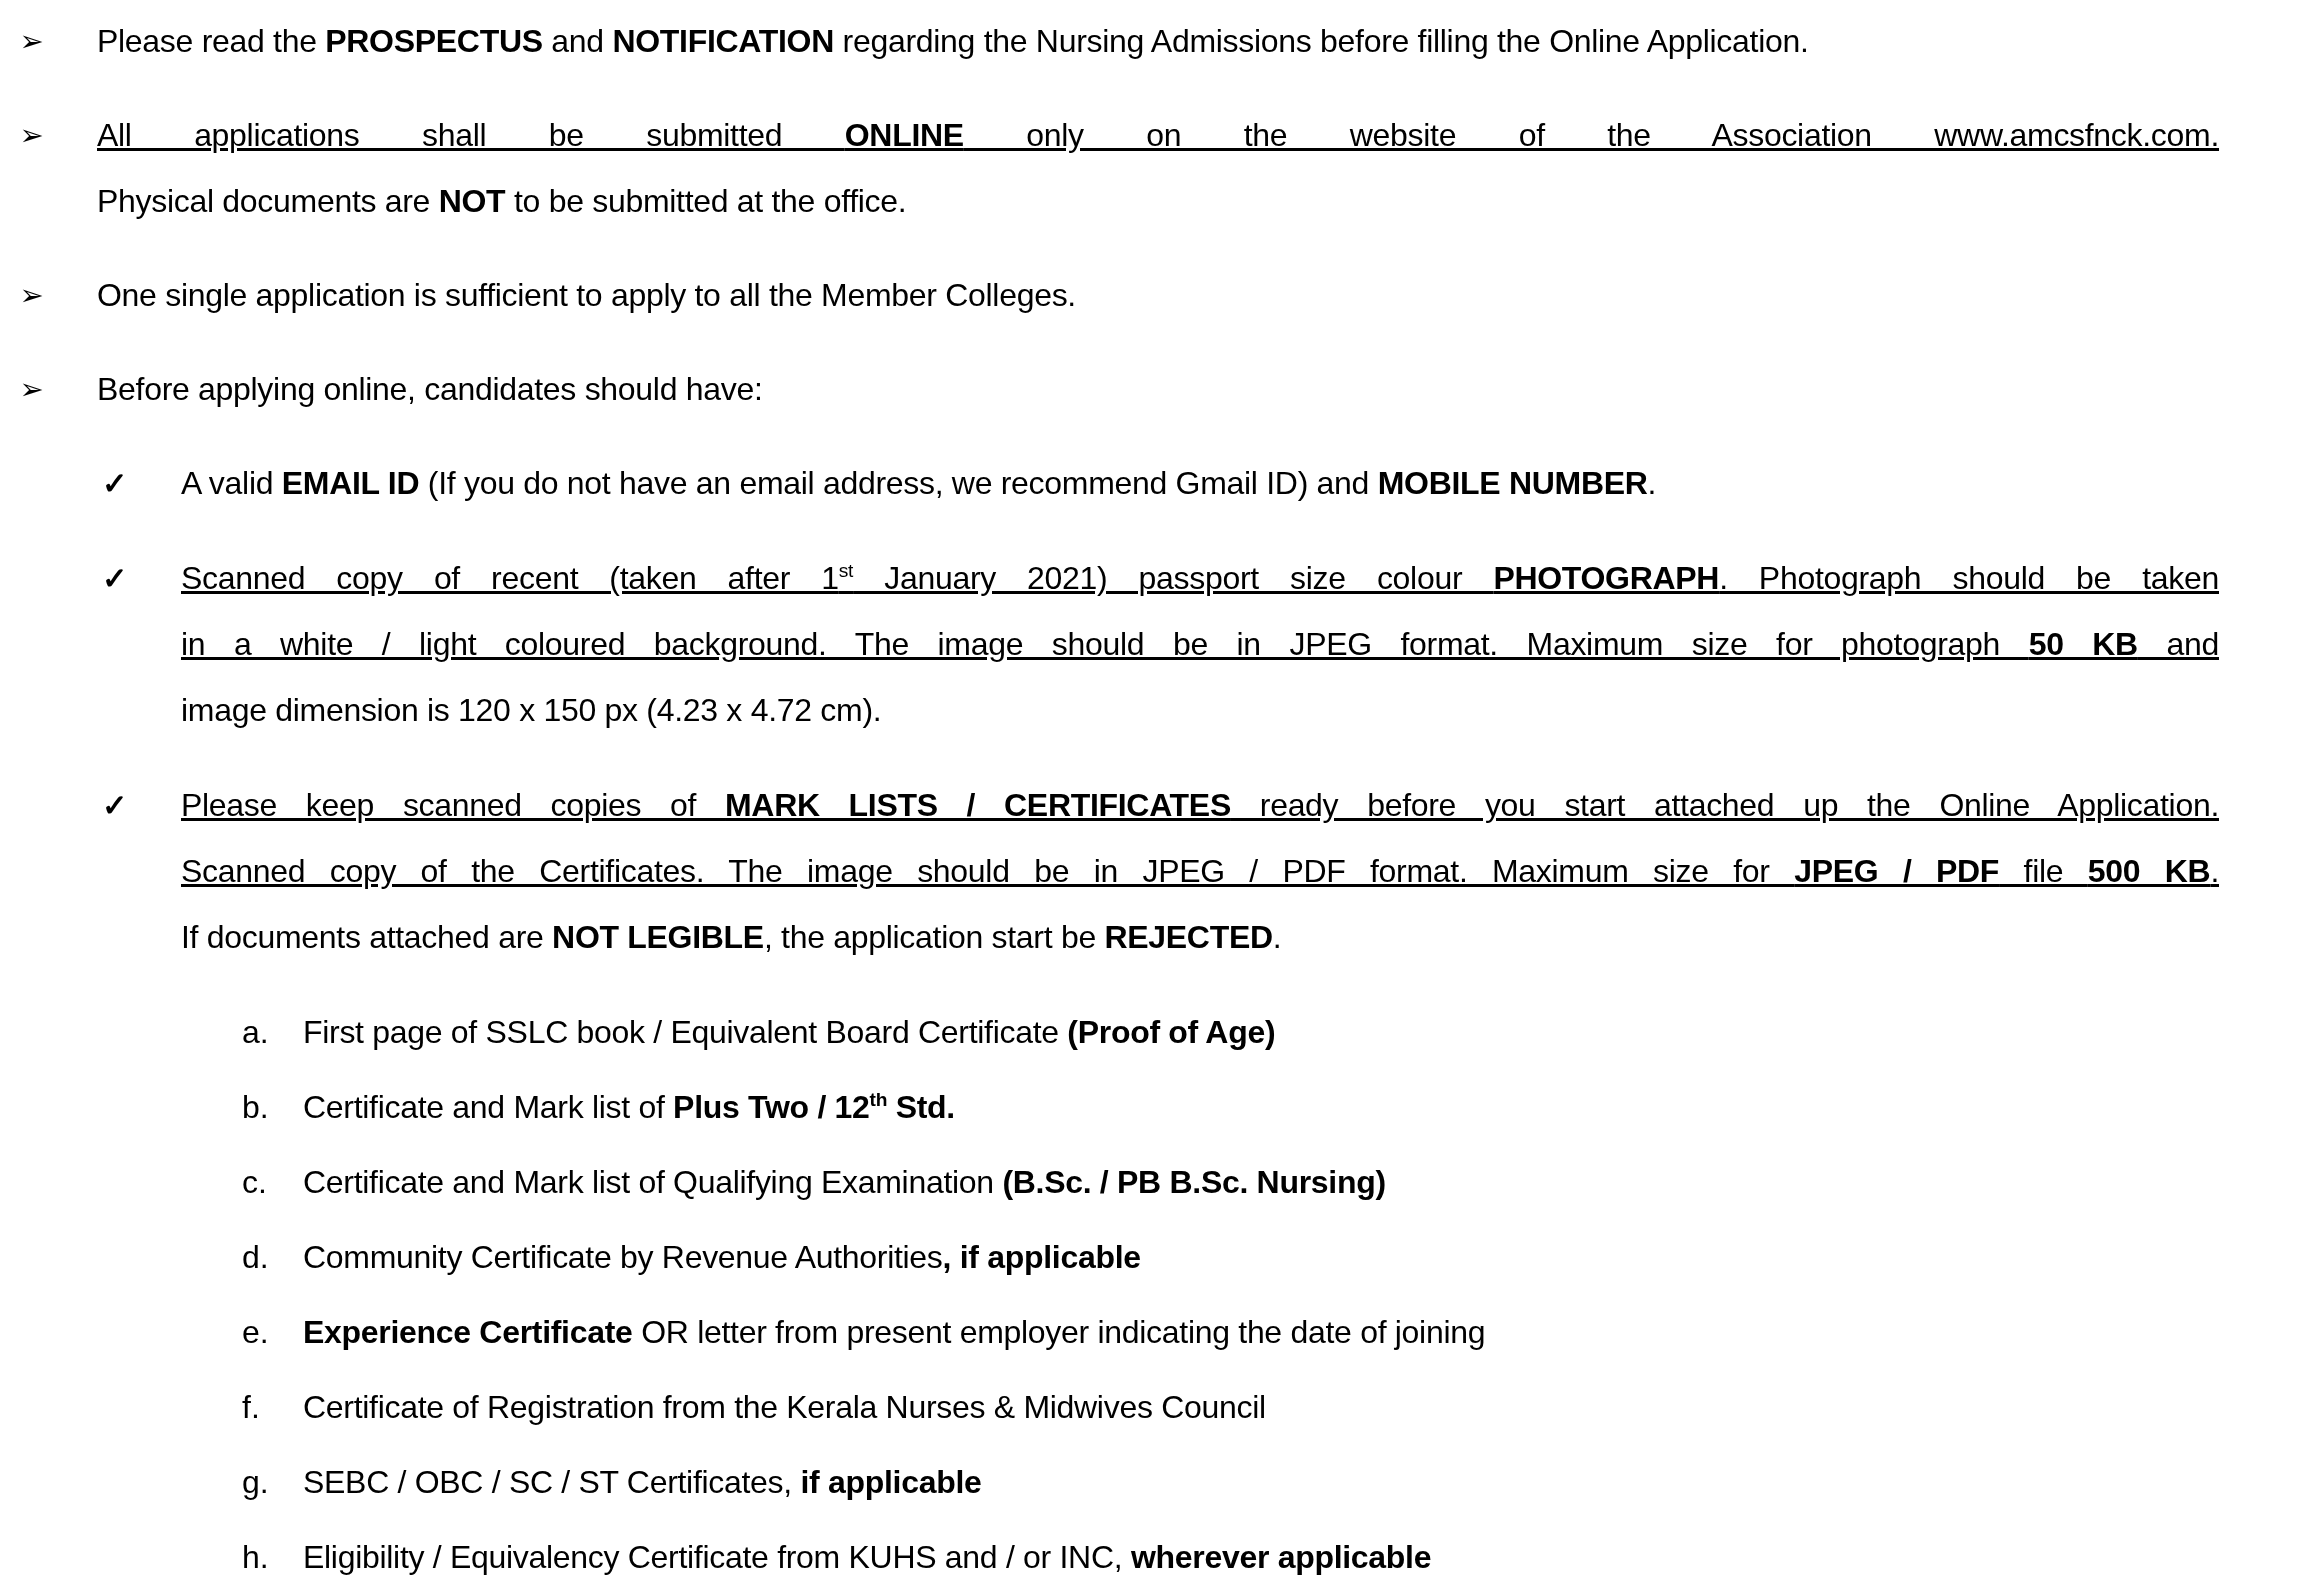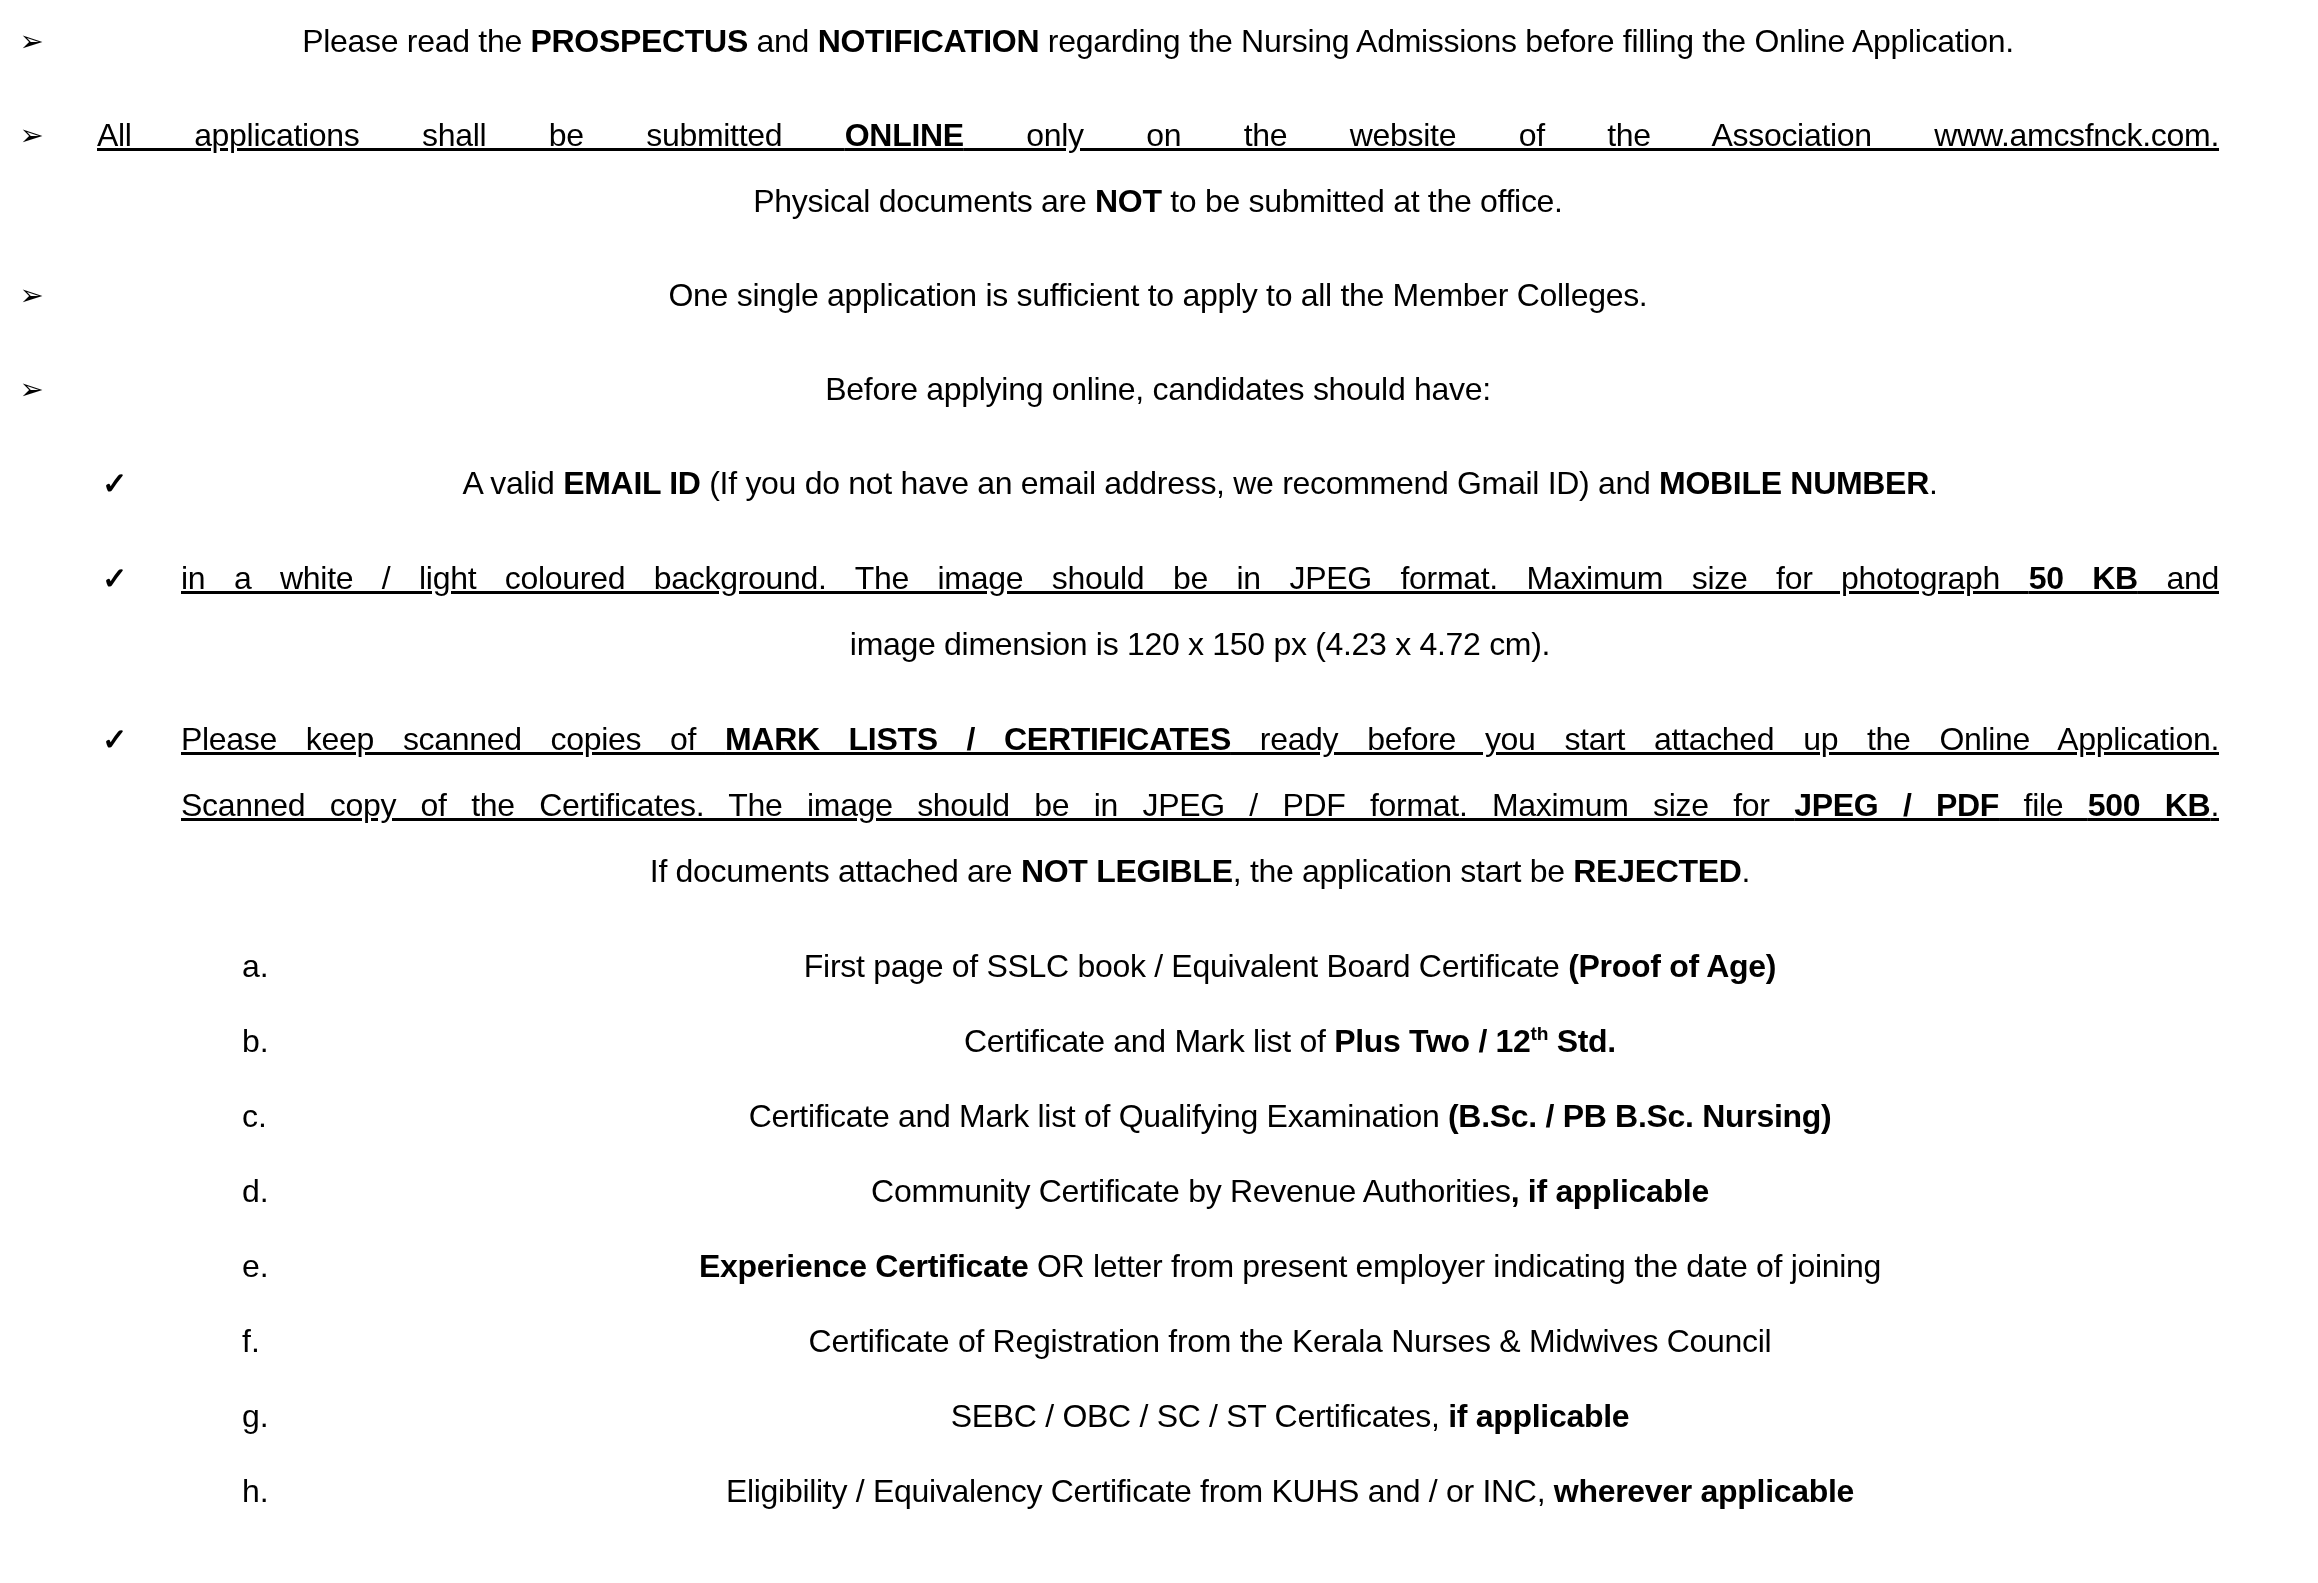--- a/index.html
+++ b/index.html
@@ -17,21 +17,21 @@
   }
   .item { position: relative; line-height: 66px; }
   .lvl1 { padding-left: 97px;  padding-right: 100px; margin-bottom: 28px; }
   .lvl2 { padding-left: 181px;  padding-right: 100px; margin-bottom: 29px; }
   .lvl3 { padding-left: 303px;  padding-right: 42px;  margin-bottom: 9px; }
   .item:last-child { margin-bottom: 0; }
   .marker { position: absolute; top: 0; line-height: 66px; }
   .lvl1 > .marker { left: 19.4px;  font-size: 29px; }
   .lvl2 > .marker { left: 102px; font-weight: bold; font-size: 30.5px; }
   .lvl3 > .marker { left: 242px; }
-  .line { text-align: center; letter-spacing: -0.3px; }
+  .line { text-align: left; letter-spacing: -0.3px; }
   .line.just { text-align: justify; text-align-last: justify; text-decoration: underline; }
   .bold { font-weight: bold; }
   sup { font-size: 60%; vertical-align: super; line-height: 0; }
 </style>
 </head>
 <body>
 
 <div class="page">
   <div id="doc-content">
       <div class="item lvl1">
@@ -50,20 +50,21 @@
       <div class="item lvl1">
         <span class="marker">➢</span>
         <div class="line"><span>Before applying online, candidates should have:</span></div>
       </div>
       <div class="item lvl2">
         <span class="marker">✓</span>
         <div class="line"><span>A valid </span><span class="bold">EMAIL ID</span><span> (If you do not have an email address, we recommend Gmail ID) and </span><span class="bold">MOBILE NUMBER</span><span>.</span></div>
       </div>
       <div class="item lvl2">
         <span class="marker">✓</span>
+        <div class="line just"><span>Scanned copy of recent (taken after 1</span><sup>st</sup><span> January 2021) passport size colour </span><span class="bold">PHOTOGRAPH</span><span>. Photograph should be taken</span></div>
         <div class="line just"><span>in a white / light coloured background. The image should be in JPEG format. Maximum size for photograph </span><span class="bold">50 KB</span><span> and</span></div>
         <div class="line"><span>image dimension is 120 x 150 px (4.23 x 4.72 cm).</span></div>
       </div>
       <div class="item lvl2">
         <span class="marker">✓</span>
         <div class="line just"><span>Please keep scanned copies of </span><span class="bold">MARK LISTS / CERTIFICATES</span><span> ready before you start attached up the Online Application.</span></div>
         <div class="line just"><span>Scanned copy of the Certificates. The image should be in JPEG / PDF format. Maximum size for </span><span class="bold">JPEG / PDF</span><span> file </span><span class="bold">500 KB</span><span>.</span></div>
         <div class="line"><span>If documents attached are </span><span class="bold">NOT LEGIBLE</span><span>, the application start be </span><span class="bold">REJECTED</span><span>.</span></div>
       </div>
       <div class="item lvl3">

